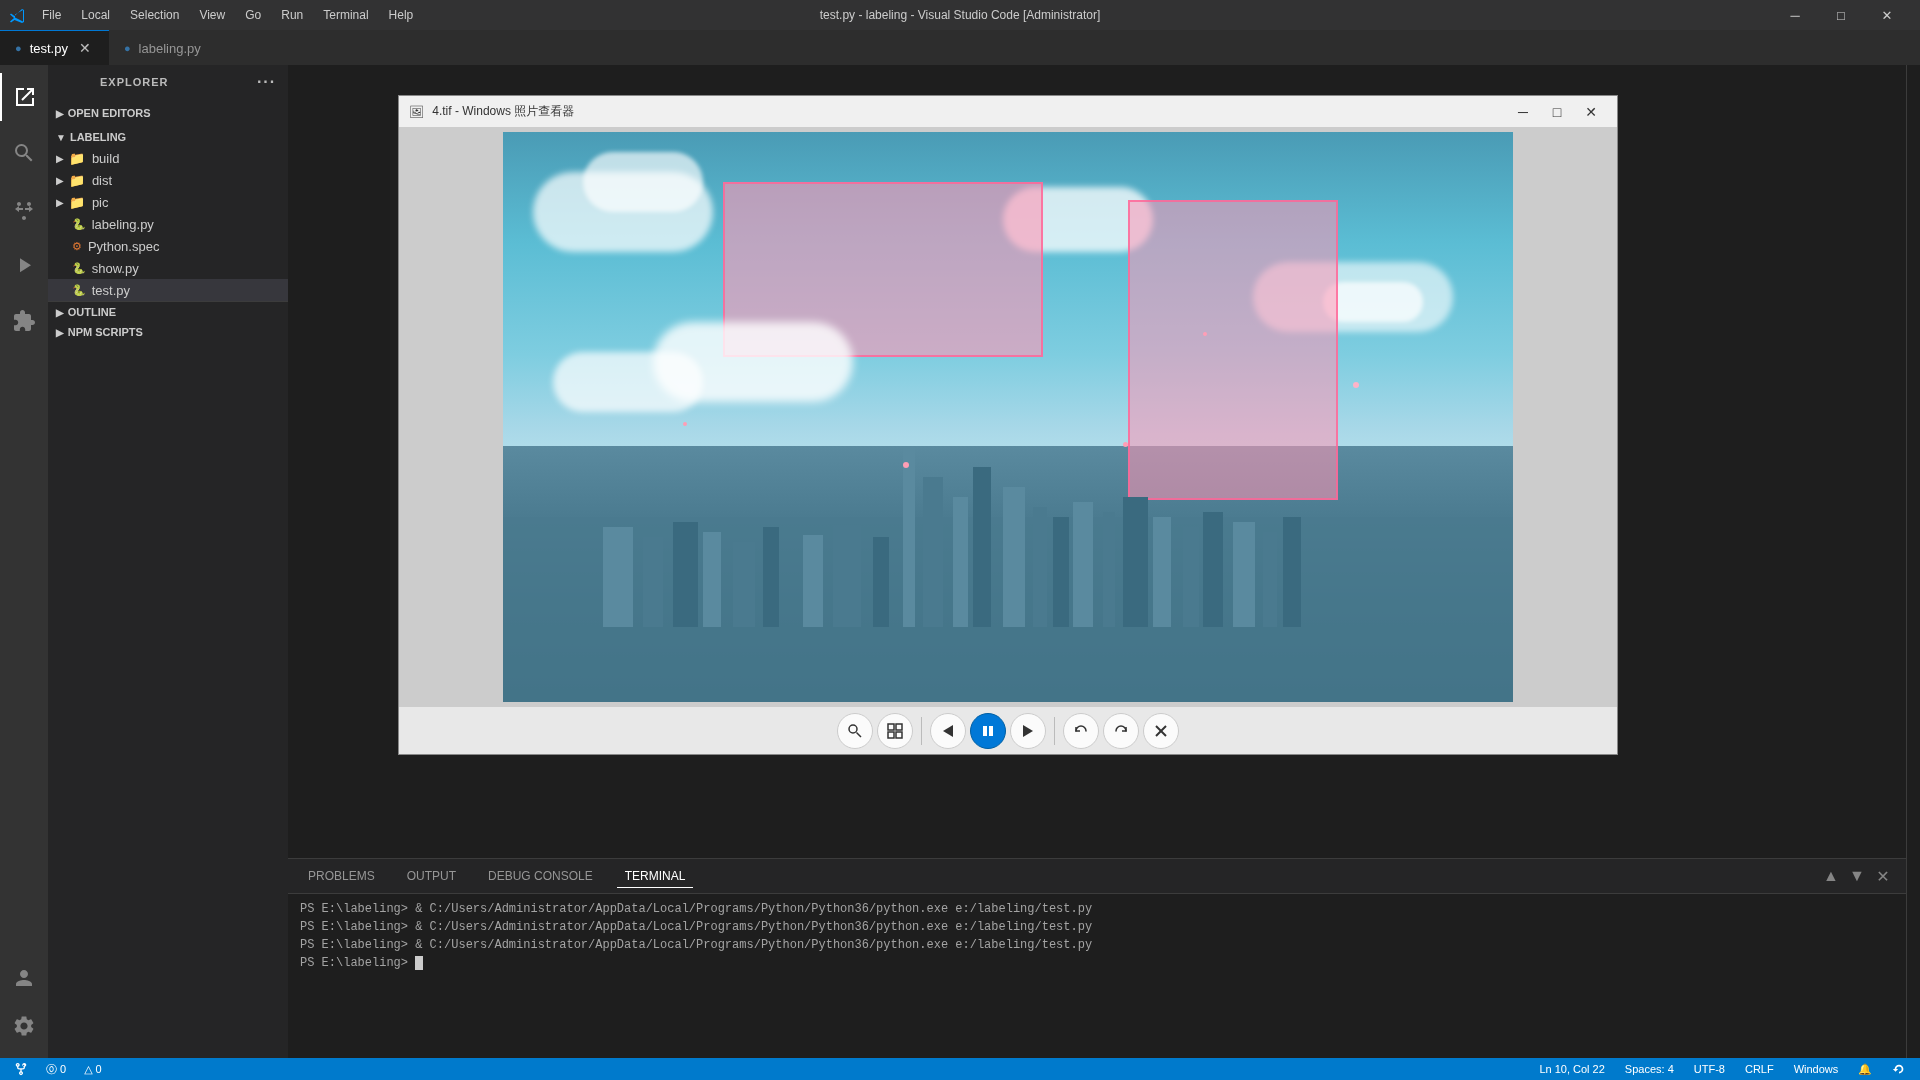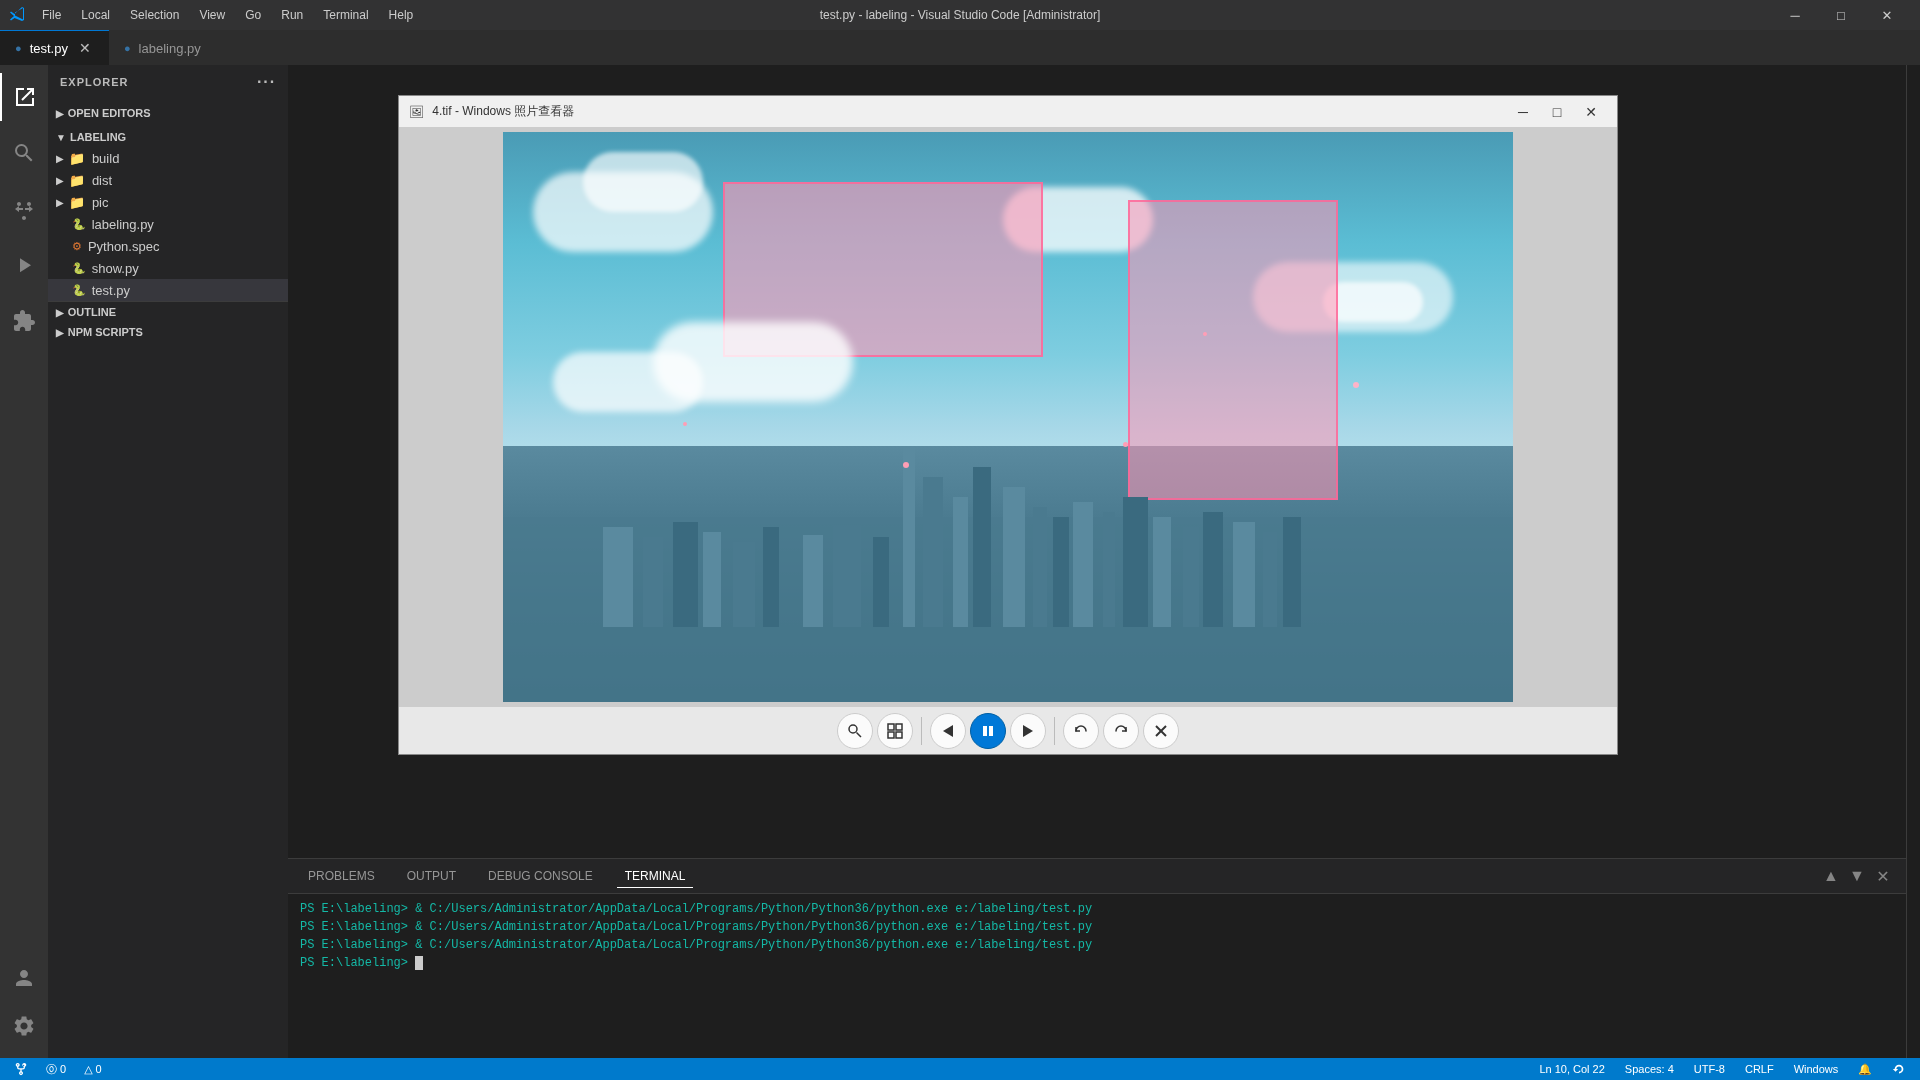--- a/index.html
+++ b/index.html
@@ -8,21 +8,21 @@
     
     #title-bar {
       height: 30px;
       background: #323233;
       display: flex;
       align-items: center;
       justify-content: space-between;
       padding: 0 10px;
       user-select: none;
     }
-    #title-bar .title-left { display: flex; align-items: flex-start; gap: 8px; }
+    #title-bar .title-left { display: flex; align-items: flex-end; gap: 8px; }
     #title-bar .title-left .menu-items { display: flex; gap: 4px; }
     #title-bar .menu-items span { padding: 2px 8px; cursor: pointer; font-size: 12px; color: #cccccc; }
     #title-bar .title-center { position: absolute; left: 50%; transform: translateX(-50%); font-size: 12px; color: #cccccc; }
     #title-bar .title-right { display: flex; gap: 0; }
     #title-bar .win-btn { width: 46px; height: 30px; display: flex; align-items: center; justify-content: center; cursor: pointer; font-size: 13px; color: #cccccc; }
 
     
     #tab-bar {
       height: 35px;
       background: #2d2d2d;
@@ -88,20 +88,21 @@
     #sidebar-header {
       padding: 8px 12px;
       font-size: 11px;
       font-weight: 700;
       letter-spacing: 1px;
       color: #bbbbbb;
       text-transform: uppercase;
       display: flex;
       justify-content: space-between;
       align-items: center;
+      margin-left: 40px;
     }
     .sidebar-section-header {
       padding: 4px 8px;
       font-size: 11px;
       font-weight: 600;
       color: #cccccc;
       cursor: pointer;
       display: flex;
       align-items: center;
       gap: 4px;
@@ -286,21 +287,21 @@
     #terminal-content {
       flex: 1;
       padding: 6px 12px;
       font-family: 'Consolas', 'Courier New', monospace;
       font-size: 12px;
       color: #cccccc;
       overflow-y: auto;
       background: #1e1e1e;
     }
     .term-line { line-height: 18px; white-space: nowrap; }
-    .term-prompt { color: #14b8a6; }
+    .term-prompt { color: #a3a3a3; }
     .terminal-controls { display: flex; gap: 4px; margin-left: auto; align-items: center; }
     .term-ctrl-btn { width: 22px; height: 22px; display: flex; align-items: center; justify-content: center; cursor: pointer; color: #858585; font-size: 16px; }
 
     
     #status-bar {
       height: 22px;
       background: #007acc;
       display: flex;
       align-items: center;
       padding: 0 10px;

